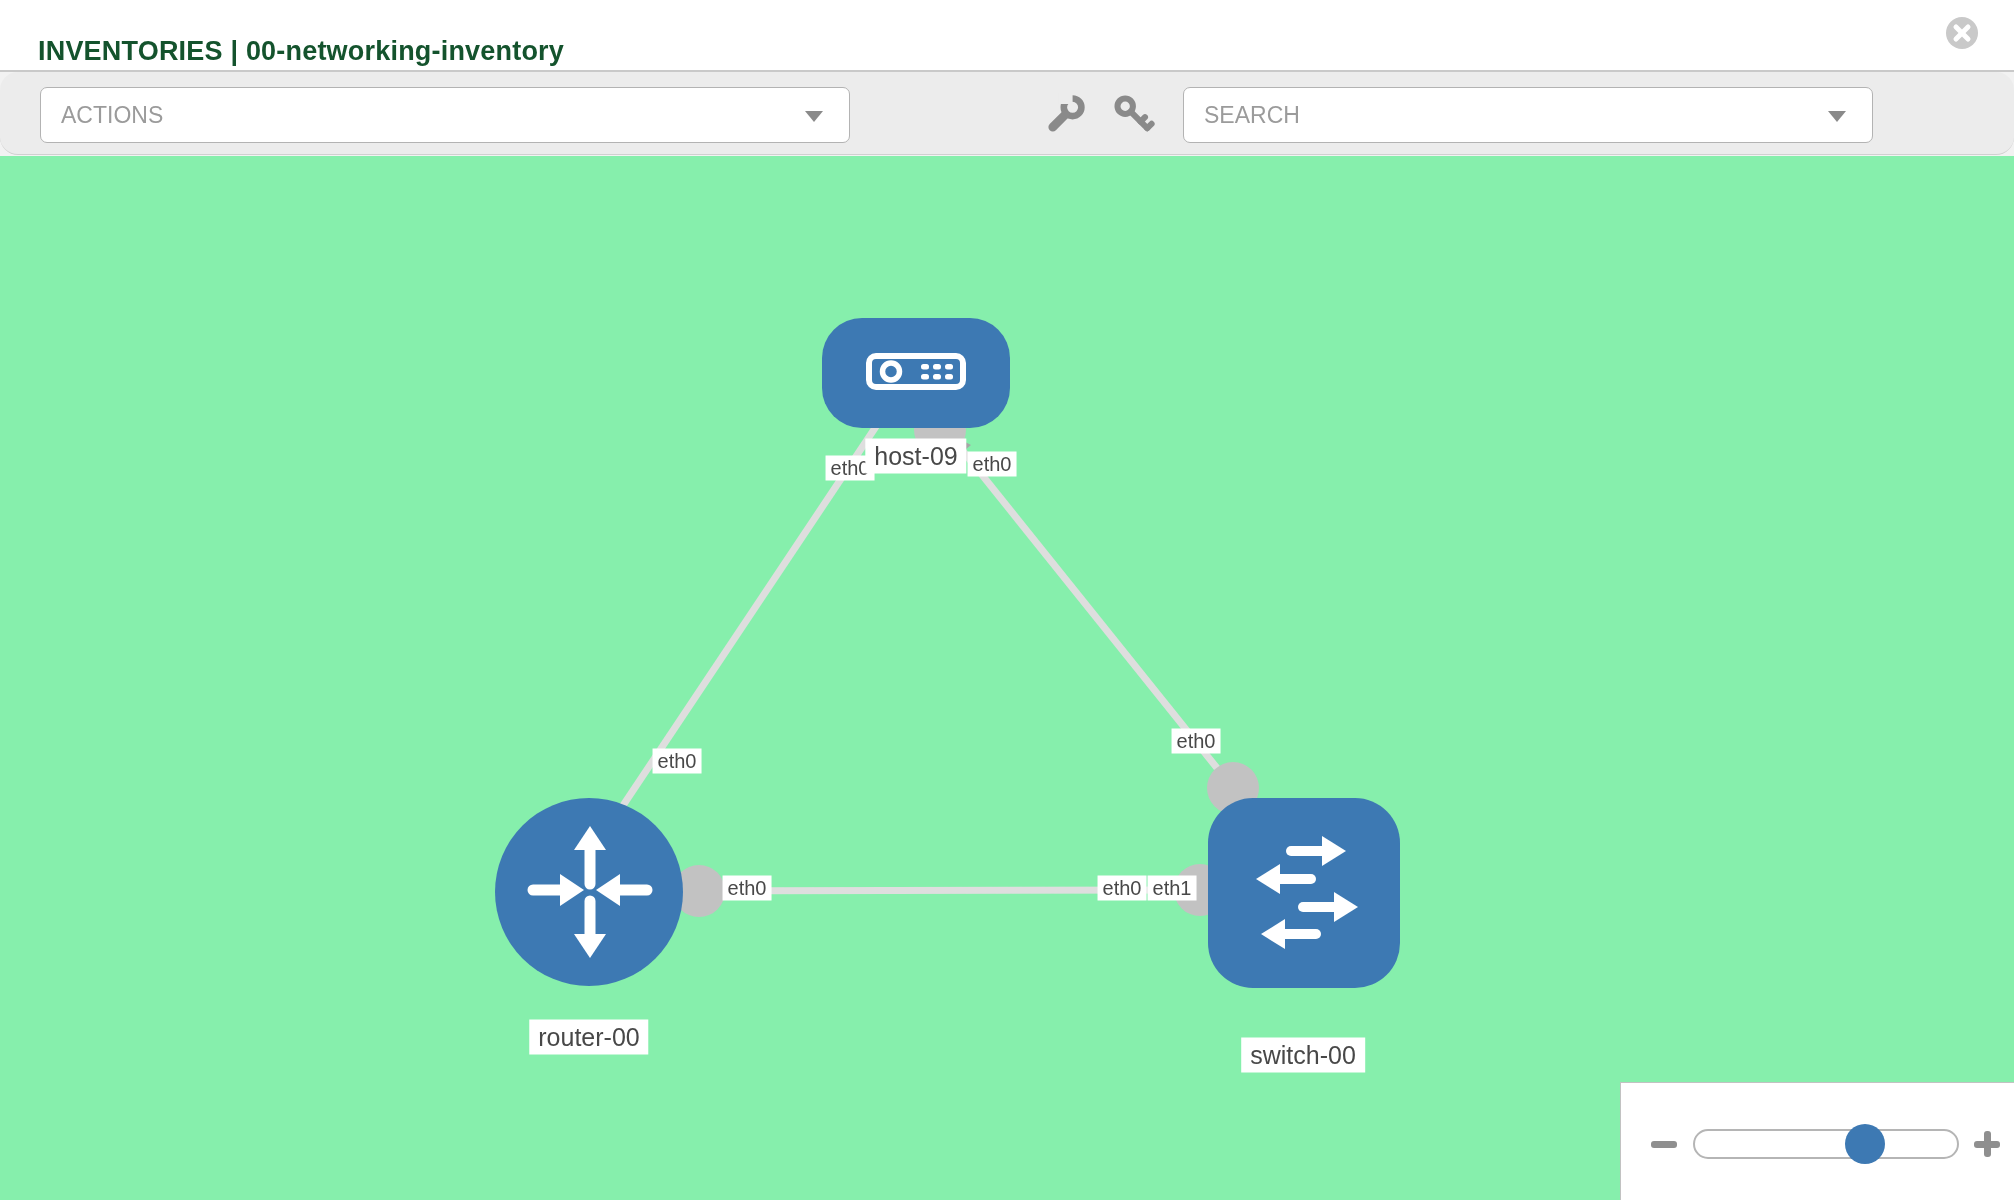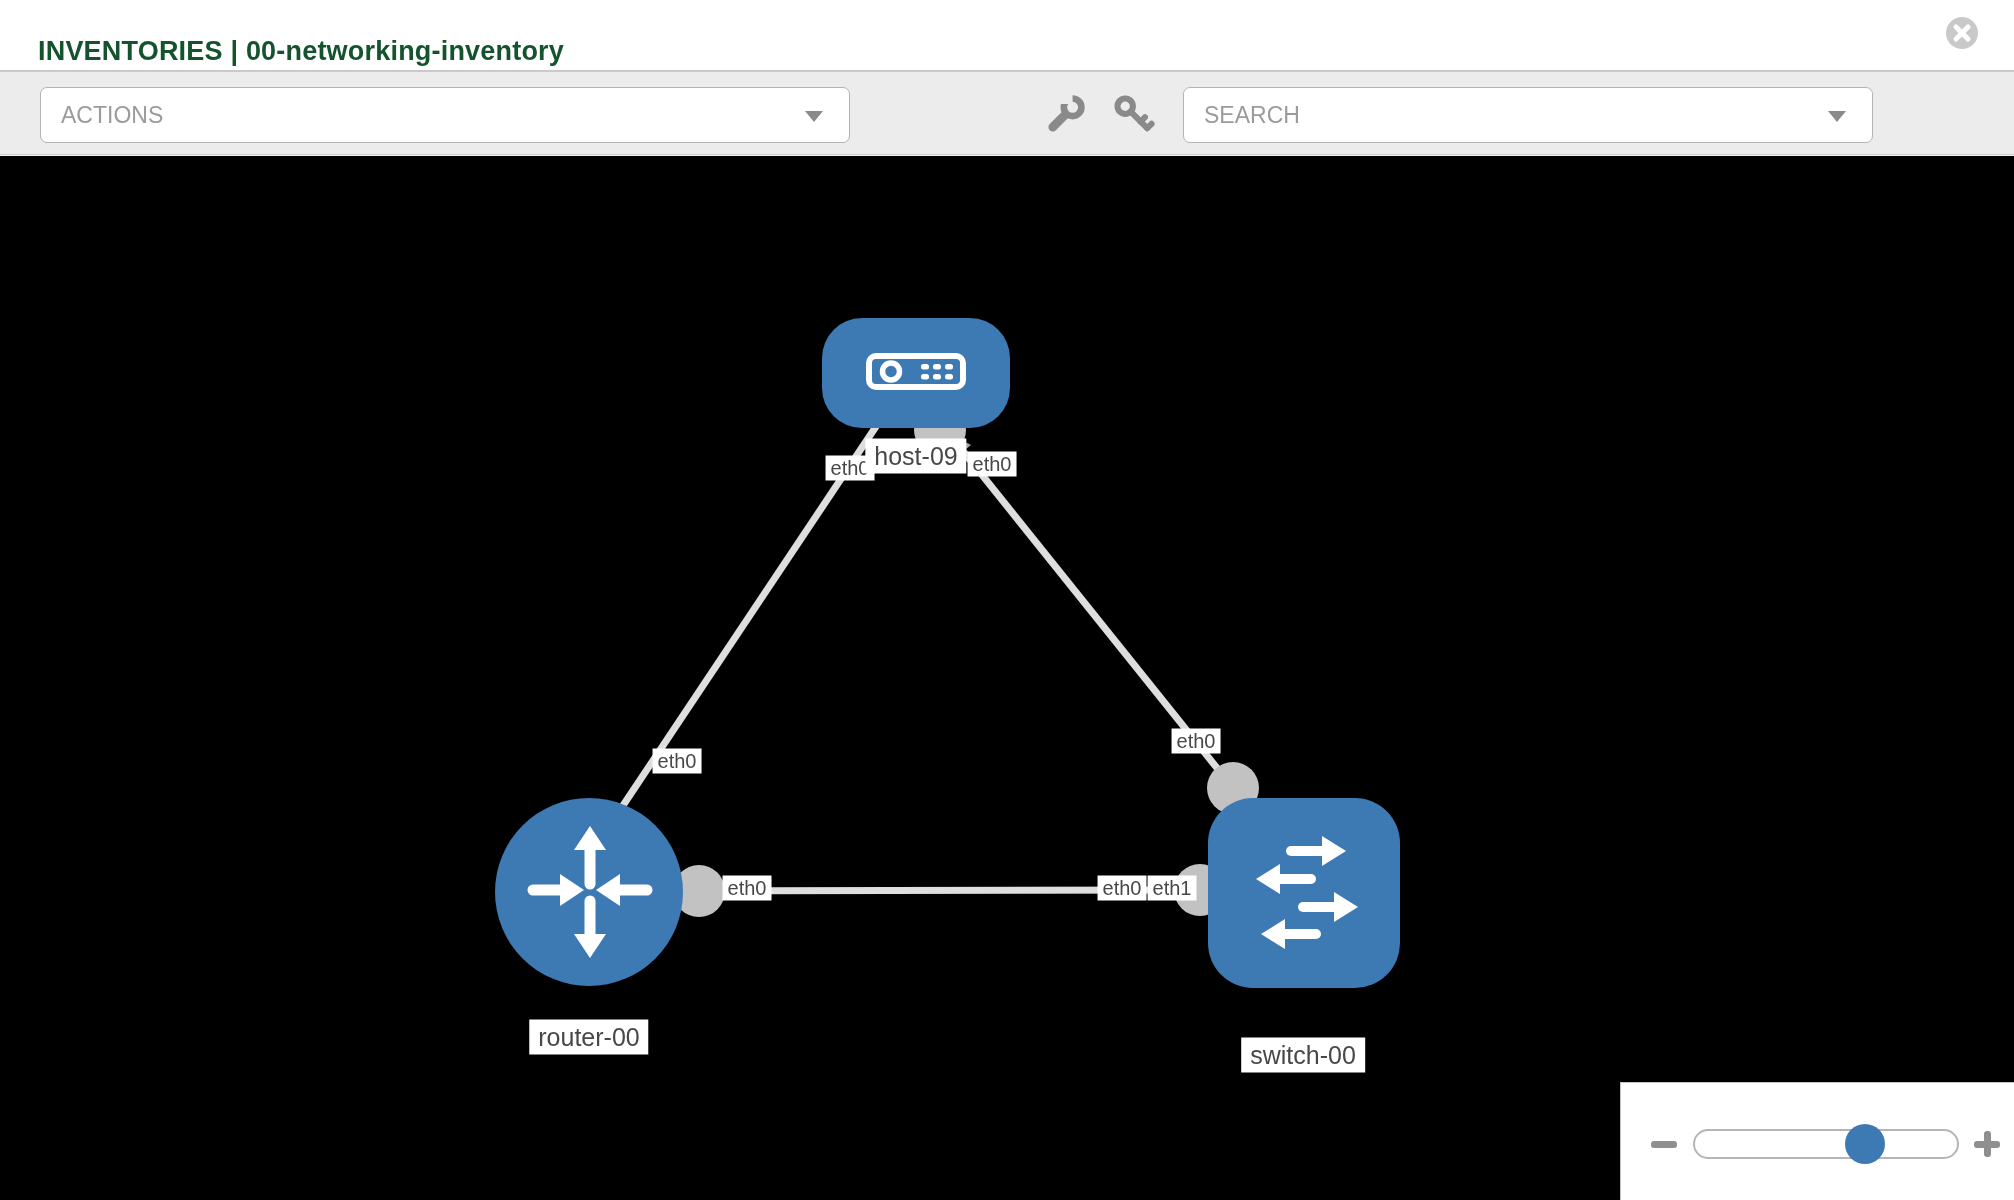--- a/index.html
+++ b/index.html
@@ -9,38 +9,38 @@
   
   .header { position:absolute; left:0; top:0; width:2014px; height:72px;
             background:#ffffff; border-bottom:2px solid #c9c9c9; }
   .page-title { position:absolute; left:38px; top:0; height:70px; line-height:70px;
                 font-size:27px; font-weight:bold; color:#14532d; letter-spacing:.2px;margin-top:16px; }
   .close-btn { position:absolute; left:1945px; top:16px; width:34px; height:34px;
                border:none; background:transparent; cursor:pointer; }
 
   
   .toolbar { position:absolute; left:0; top:72px; width:2014px; height:83px;
-             background:#ececec; border-bottom:1px solid #d0d0d0; }
+             background:#ececec; border-bottom:1px solid #d0d0d0;border-radius:18px; }
   .dropdown { position:absolute; top:15px; height:56px; background:#ffffff;
               border:1px solid #b3b3b3; border-radius:7px; cursor:pointer; }
   .dropdown .dd-label { position:absolute; left:20px; top:0; height:54px; line-height:54px;
                         font-size:23px; color:#9b9b9b; }
   .caret { position:absolute; right:26px; top:23px; width:0; height:0;
            border-left:9px solid transparent; border-right:9px solid transparent;
            border-top:11px solid #8a8a8a; }
   .dd-actions { left:40px;  width:810px; }
   .dd-search  { left:1183px; width:690px; }
   .tool-btn { position:absolute; top:21px; width:44px; height:44px; border:none;
               background:transparent; cursor:pointer; padding:0; }
   .tool-wrench { left:1044px; }
   .tool-key    { left:1112px; }
 
   
   .canvas { position:absolute; left:0; top:156px; width:2014px; height:1044px;
-            background:#000000; overflow:hidden; }
+            background:#86efac; overflow:hidden; }
   .canvas svg.topo { position:absolute; left:0; top:0; }
 
   .node-label, .iface-label { position:absolute; transform:translate(-50%,-50%);
             background:#ffffff; color:#484848; white-space:nowrap; }
   .node-label  { font-size:25px; padding:3px 9px; }
   .iface-label { font-size:20px; padding:1px 5px; }
 
   
   .zoom-widget { position:absolute; left:1620px; top:926px; width:420px; height:150px;
                  background:#ffffff; border:1px solid #c2c2c2; }

